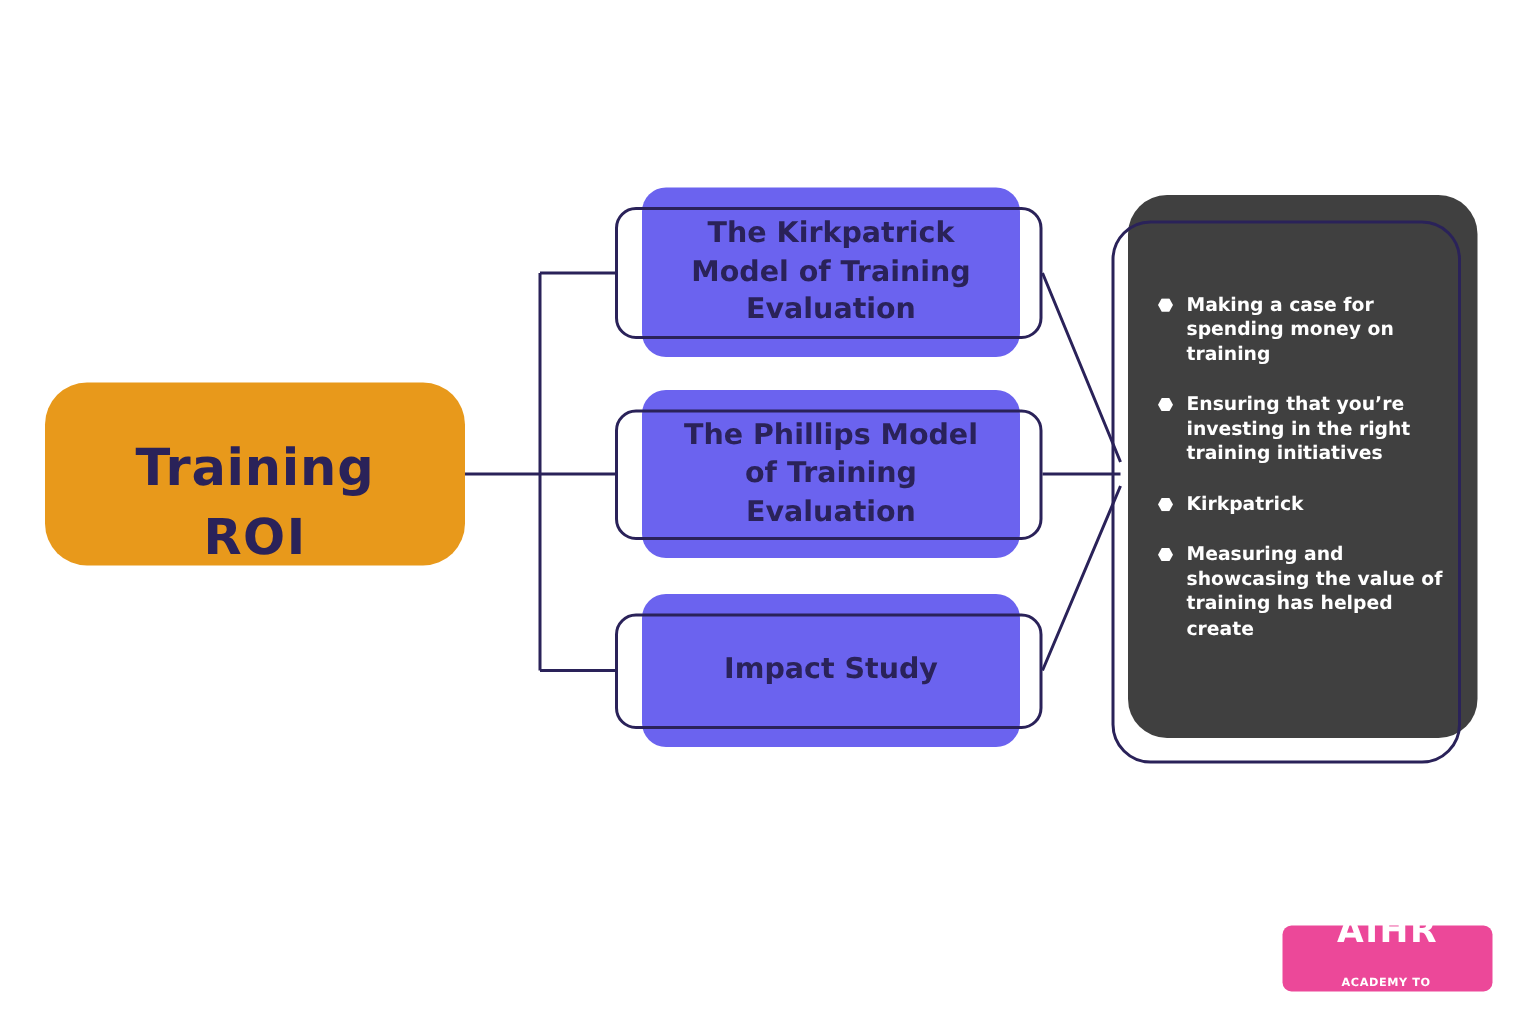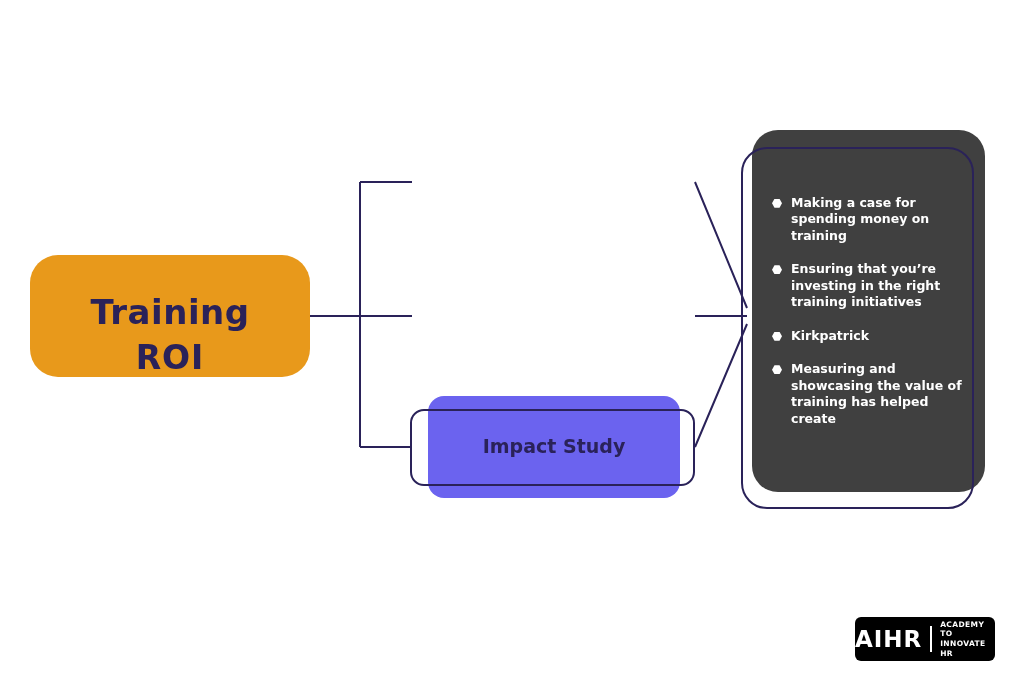--- a/index.html
+++ b/index.html
@@ -57,22 +57,22 @@
   .outcome-item{display:flex;align-items:flex-start;gap:9px;}
   .hex-bullet{
     flex:0 0 auto;width:10px;height:9px;margin-top:4px;background:#ffffff;
     clip-path:polygon(25% 0,75% 0,100% 50%,75% 100%,25% 100%,0 50%);
   }
   .outcome-text{color:#ffffff;font-weight:bold;font-size:12.5px;line-height:1.32;}
 
   
   .logo{
     position:absolute;left:855px;top:617px;width:140px;height:44px;
-    background:#000000;border-radius:6px;z-index:2;
-    display:flex;align-items:center;justify-content:center;gap:8px;color:#ffffff;
+    background:#ec4899;border-radius:6px;z-index:2;
+    display:flex;align-items:center;justify-content:center;gap:8px;color:#ffffff;flex-direction:column;
   }
   .logo .brand{font-size:23px;font-weight:bold;letter-spacing:1px;}
   .logo .divider{width:2px;height:26px;background:#ffffff;}
   .logo .tagline{display:flex;flex-direction:column;line-height:1.3;}
   .logo .tagline span{font-size:7.5px;font-weight:bold;letter-spacing:.4px;}
 </style>
 </head>
 <body>
 
 <div class="canvas">
@@ -80,21 +80,29 @@
   <svg class="connectors" viewBox="0 0 1024 680" xmlns="http://www.w3.org/2000/svg">
     <path d="M310 316 H360 M360 182 V447 M360 182 H412 M360 316 H412 M360 447 H412" fill="none" stroke="#2A2259" stroke-width="2"></path>
     <path d="M695 182 L747 308 M695 316 H747 M695 447 L747 324" fill="none" stroke="#2A2259" stroke-width="2"></path>
   </svg>
 
   <div class="root-box">
     <div class="line1">Training</div>
     <div class="line2">ROI</div>
   </div>
 
+  <div class="branch-box box-1">
+    <div class="outline"></div>
+    <div class="label">The Kirkpatrick Model of Training Evaluation</div>
+  </div>
 
+  <div class="branch-box box-2">
+    <div class="outline"></div>
+    <div class="label">The Phillips Model of Training Evaluation</div>
+  </div>
 
   <div class="branch-box box-3">
     <div class="outline"></div>
     <div class="label">Impact Study</div>
   </div>
 
   <div class="outcome-box">
     <div class="outline"></div>
     <ul class="outcome-list">
       <li class="outcome-item">

